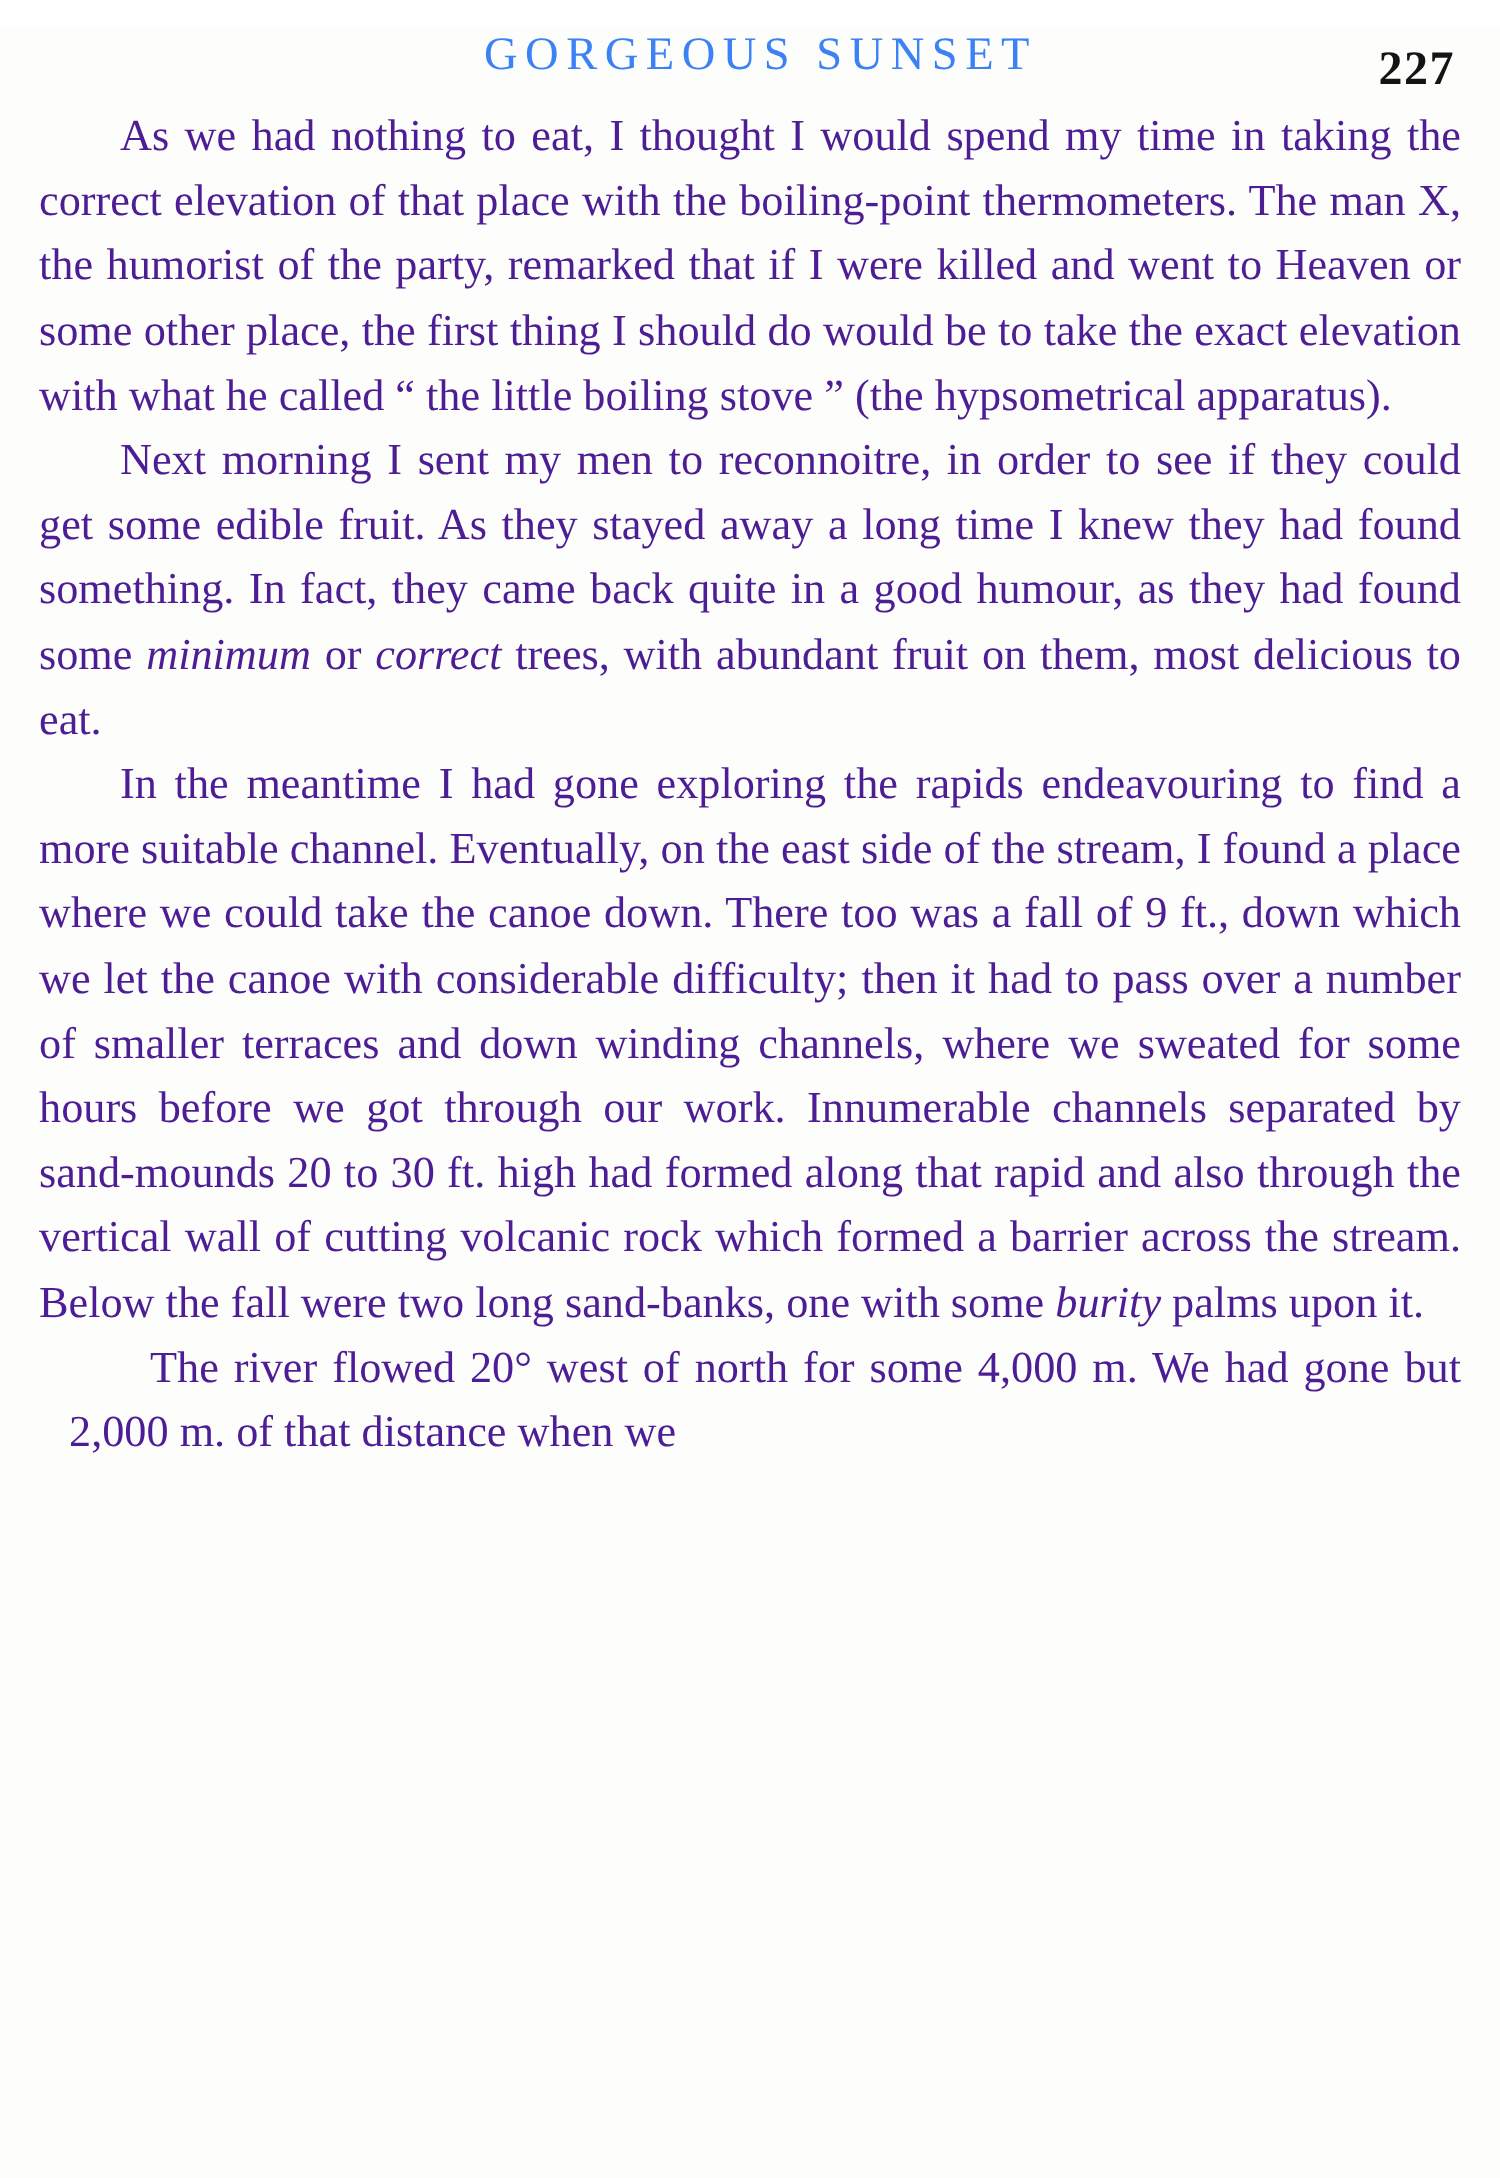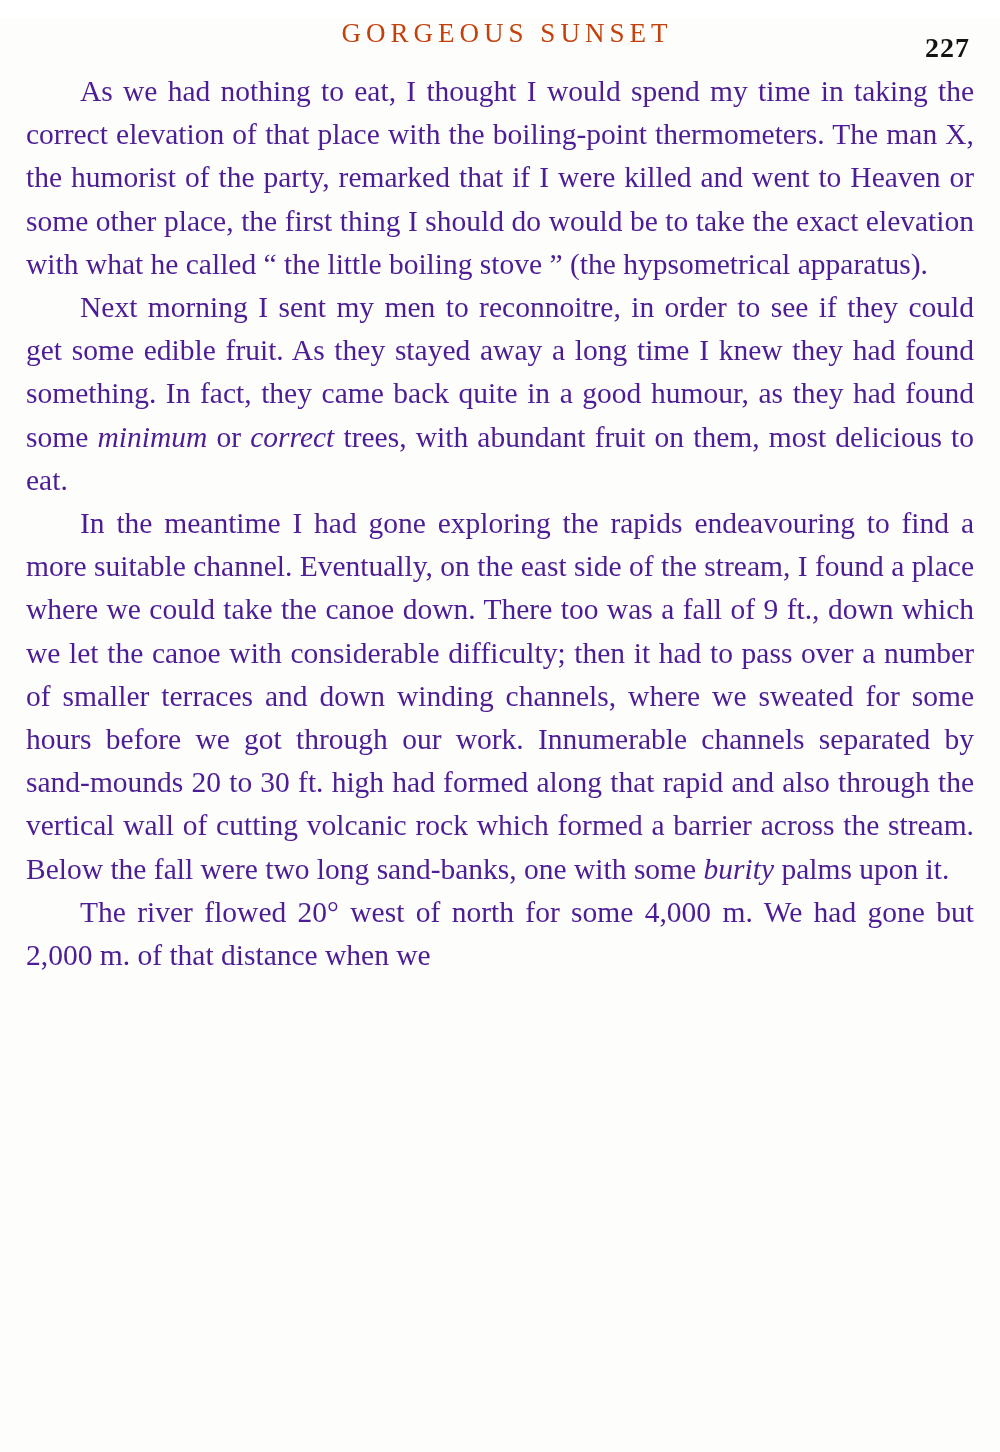--- a/index.html
+++ b/index.html
@@ -25,52 +25,53 @@
   .page-header {
     display: flex;
     align-items: baseline;
     justify-content: center;
     position: relative;
     margin: 18px 30px 0 30px;
     height: 48px;
   }
   .running-head {
     font-family: "Liberation Serif", serif;
-    font-size: 27px;
+    font-size: 31px;
     letter-spacing: 5px;
-    color: #c2410c;
+    color: #3b82f6;
     text-align: center;
     white-space: nowrap;
     padding-left: 14px;
   }
   .folio {
     position: absolute;
     right: 0;
     bottom: 2px;
     font-family: "Liberation Serif", serif;
     font-weight: bold;
-    font-size: 28px;
+    font-size: 32px;
     letter-spacing: 1px;
     color: #141414;
   }
   .body-text {
     margin: 4px 26px 0 26px;
     font-size: 29.5px;
     line-height: 43.2px;
     color: #4c1d95;
   }
   .body-text p {
     margin: 0;
     text-align: justify;
     text-indent: 54px;
     -webkit-hyphens: none;
     hyphens: none;
   }
   .body-text p.last {
     text-align: justify;
+    margin-left: 20px;
   }
   .body-text p:last-child {
     text-align-last: left;
   }
   i {
     font-style: italic;
   }
 </style>
 </head>
 <body>

